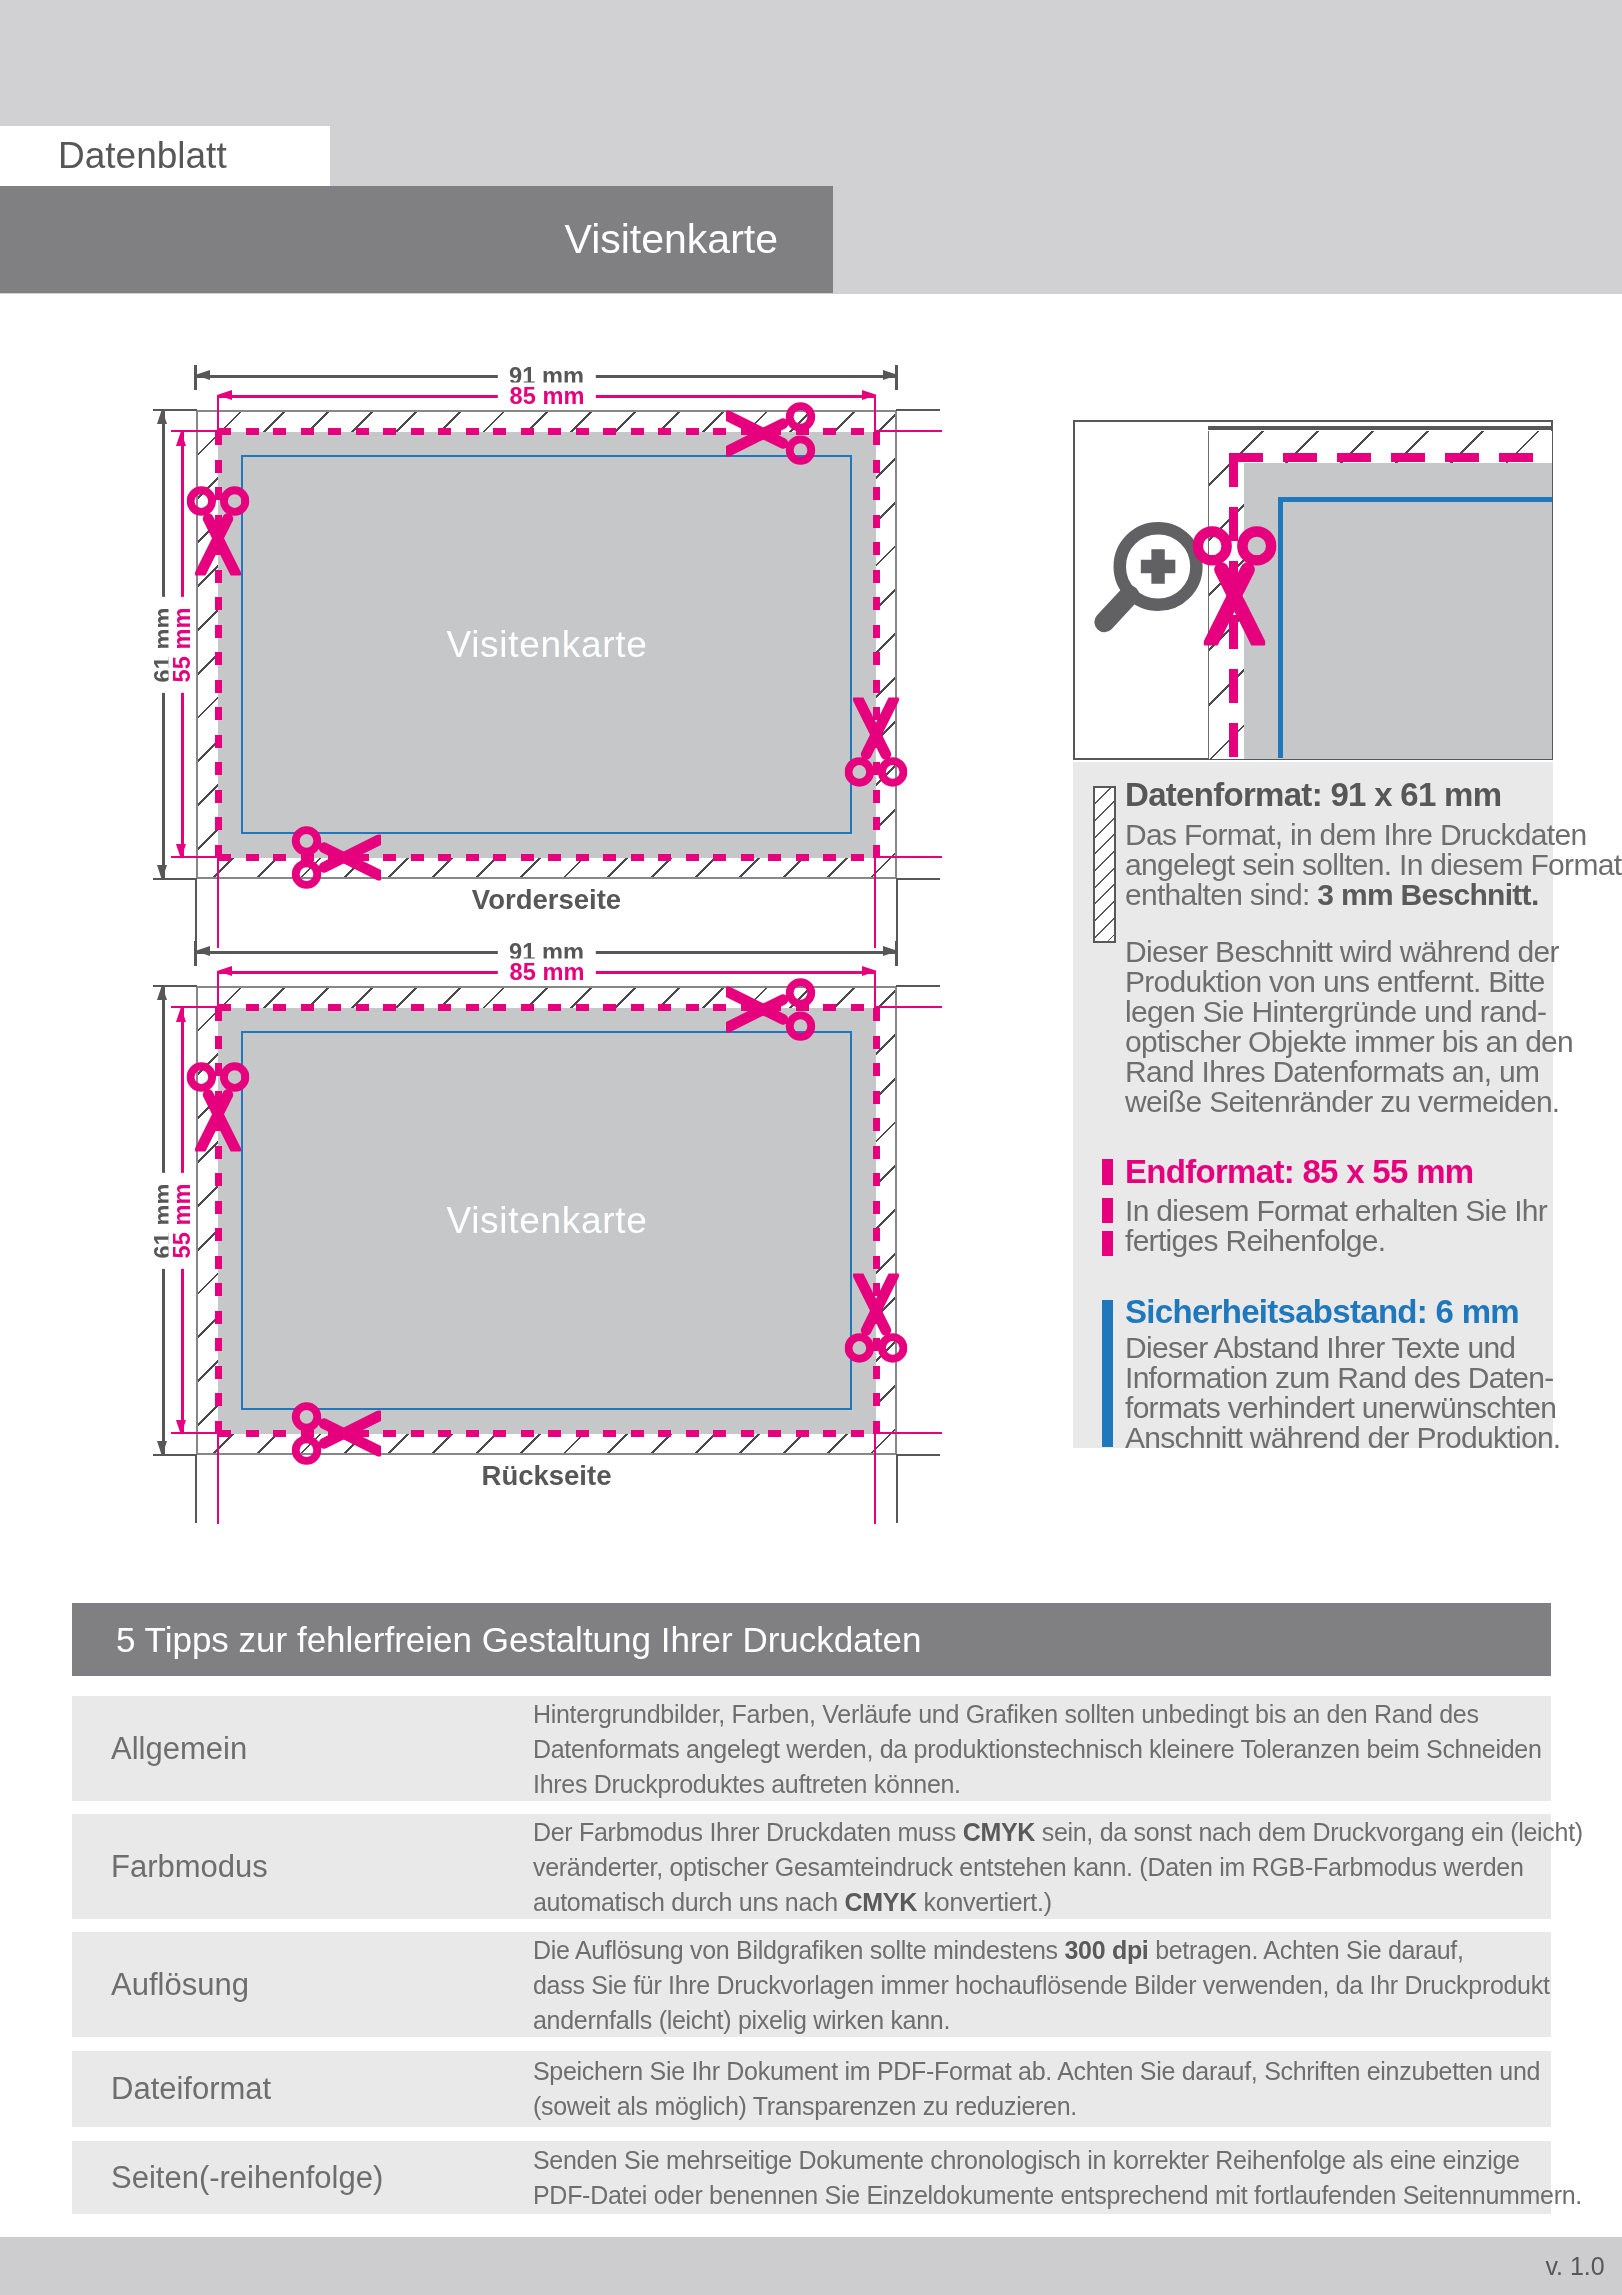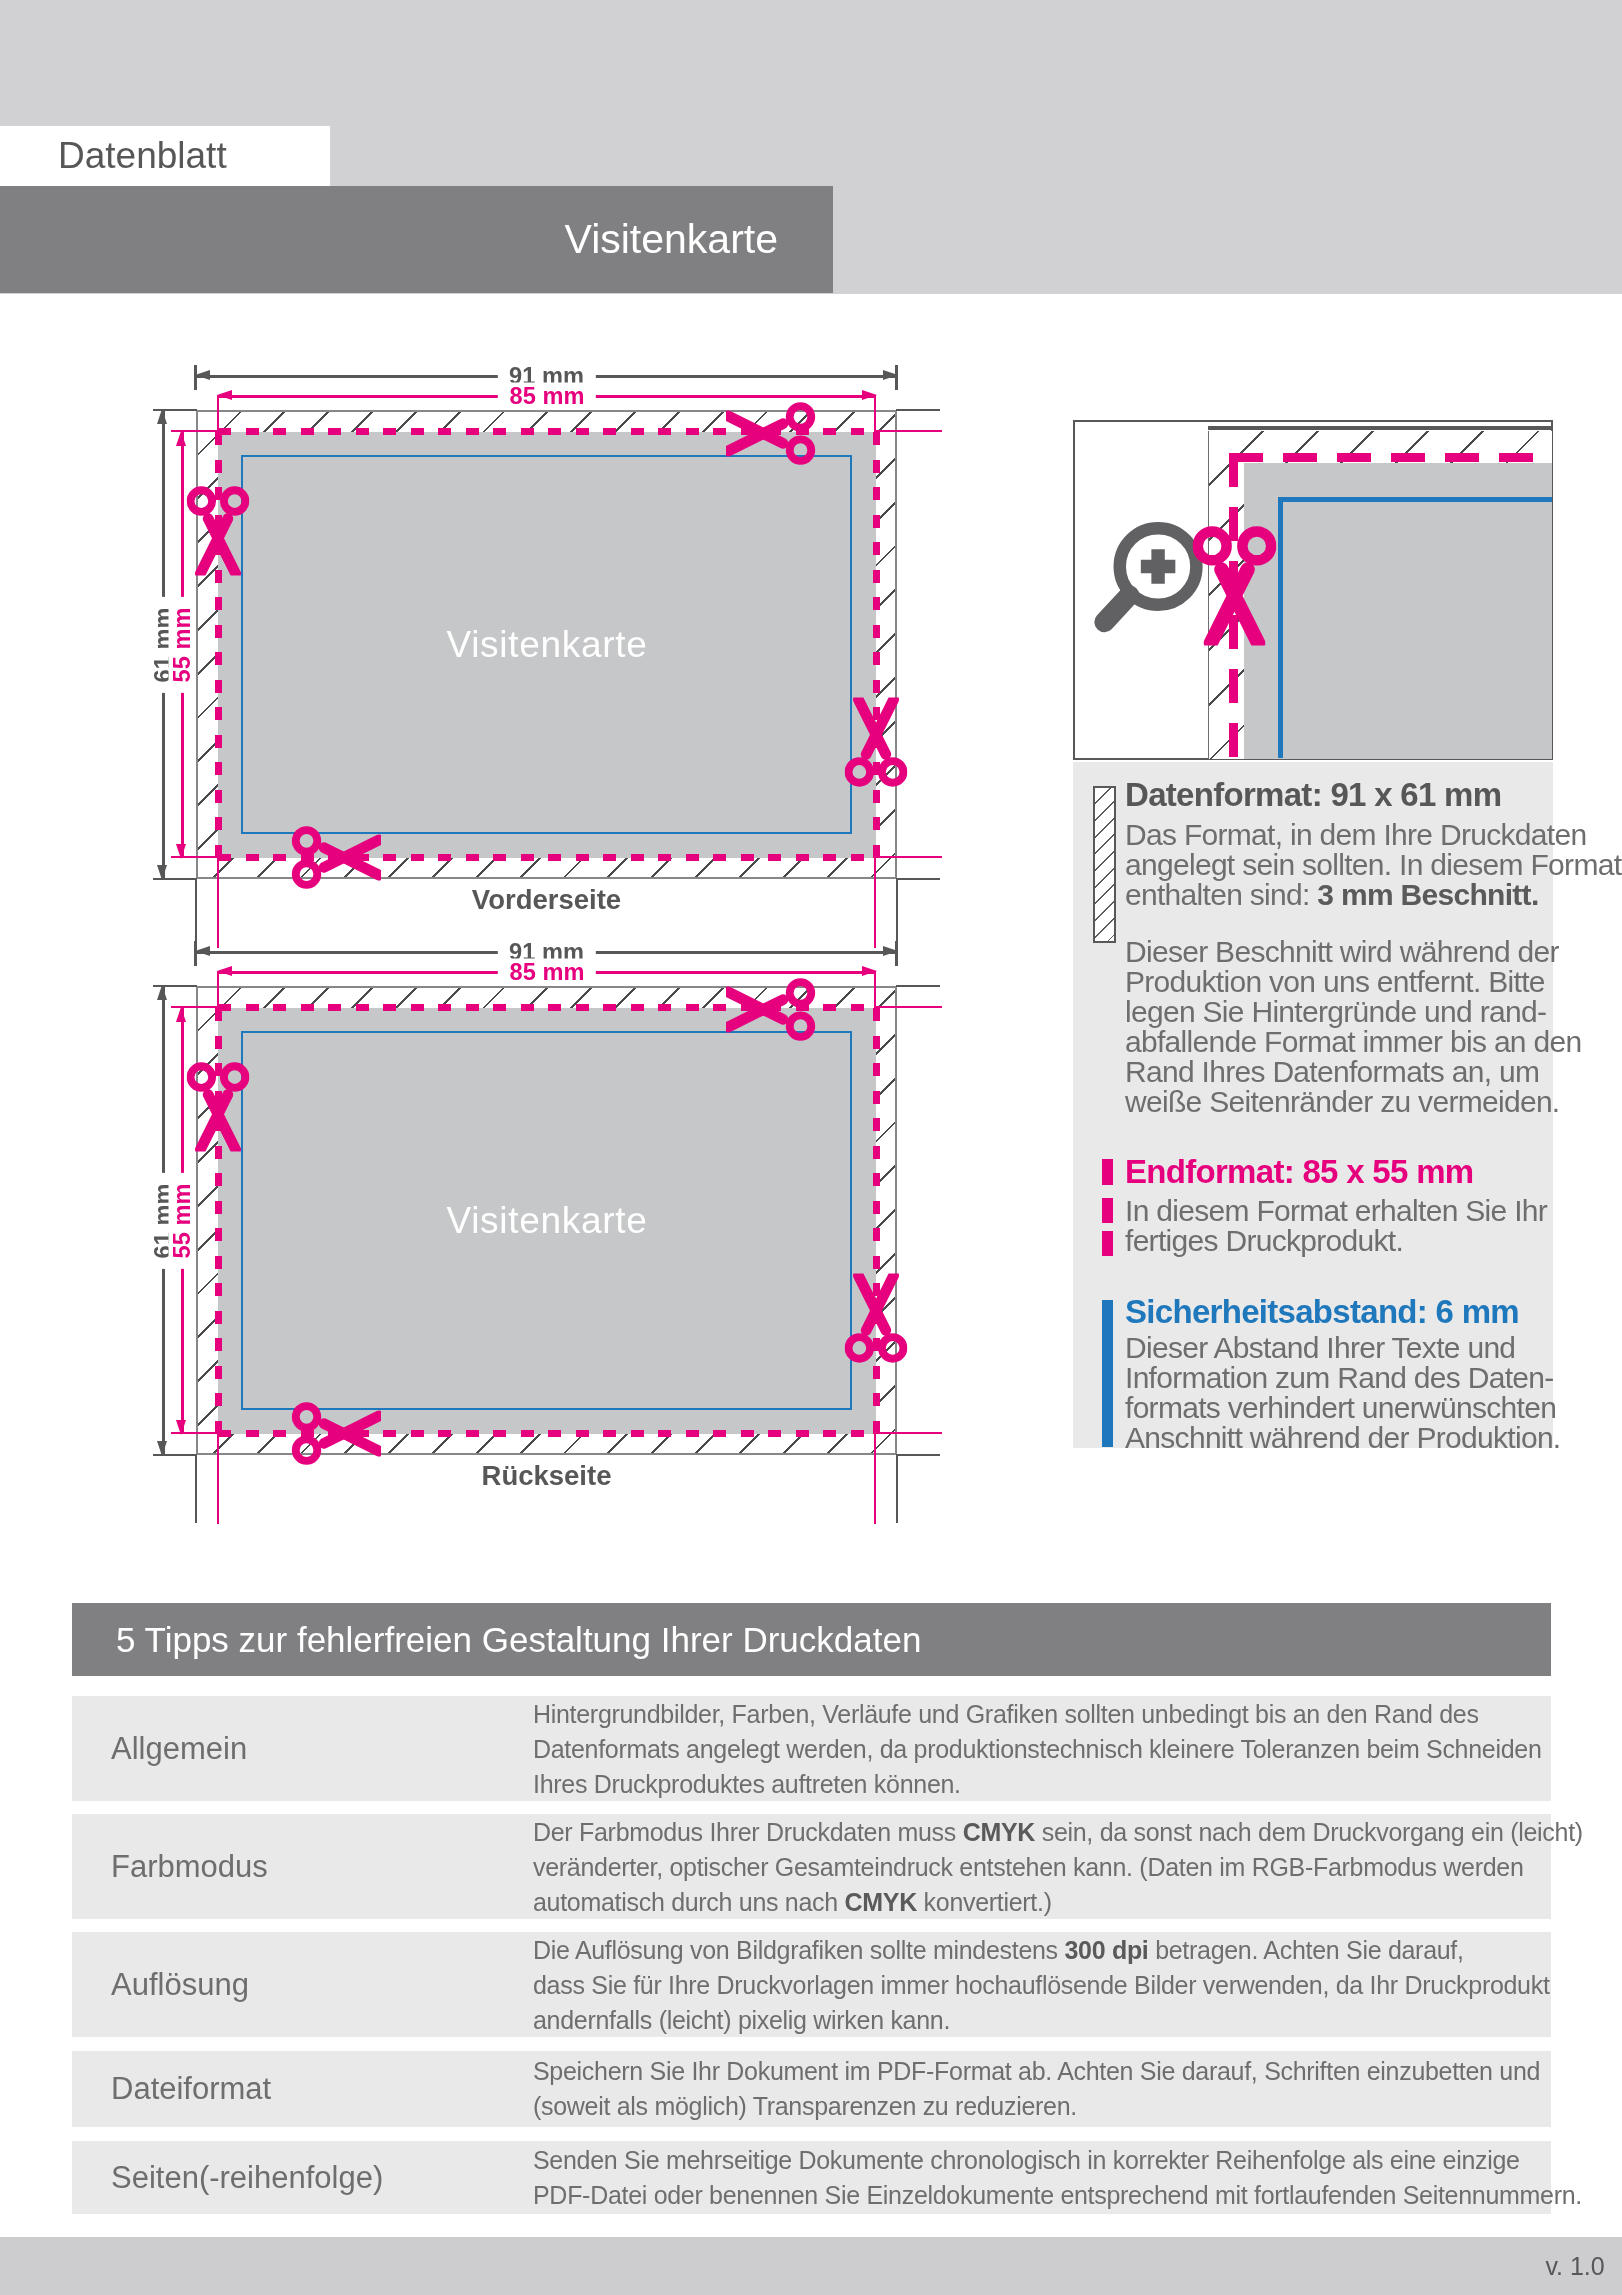--- a/index.html
+++ b/index.html
@@ -278,32 +278,32 @@
     <div class="leg-h" style="top:14.4px;color:var(--dark);">Datenformat: 91 x 61 mm</div>
     <div class="leg-lines" style="top:58px;" id="leg-datenformat">
         <div><span>Das Format, in dem Ihre Druckdaten</span></div>
         <div><span>angelegt sein sollten. In diesem Format</span></div>
         <div><span>enthalten sind: </span><b>3 mm Beschnitt.</b></div>
       </div>
     <div class="leg-lines" style="top:175px;" id="leg-note">
         <div><span>Dieser Beschnitt wird während der</span></div>
         <div><span>Produktion von uns entfernt. Bitte</span></div>
         <div><span>legen Sie Hintergründe und rand-</span></div>
-        <div><span>abfallende Format immer bis an den</span></div>
+        <div><span>optischer Objekte immer bis an den</span></div>
         <div><span>Rand Ihres Datenformats an, um</span></div>
         <div><span>weiße Seitenränder zu vermeiden.</span></div>
       </div>
 
     <div class="abs mag-dash" style="top:397px;"></div>
     <div class="abs mag-dash" style="top:436px;height:25px;"></div>
     <div class="abs mag-dash" style="top:469px;height:25px;"></div>
     <div class="leg-h" style="top:391px;color:var(--magenta);">Endformat: 85 x 55 mm</div>
     <div class="leg-lines" style="top:434px;" id="leg-endformat">
         <div><span>In diesem Format erhalten Sie Ihr</span></div>
-        <div><span>fertiges Druckprodukt.</span></div>
+        <div><span>fertiges Reihenfolge.</span></div>
       </div>
 
     <div class="abs blue-bar"></div>
     <div class="leg-h" style="top:531px;color:var(--blue);">Sicherheitsabstand: 6 mm</div>
     <div class="leg-lines" style="top:571px;" id="leg-sicherheit">
         <div><span>Dieser Abstand Ihrer Texte und</span></div>
         <div><span>Information zum Rand des Daten-</span></div>
         <div><span>formats verhindert unerwünschten</span></div>
         <div><span>Anschnitt während der Produktion.</span></div>
       </div>

